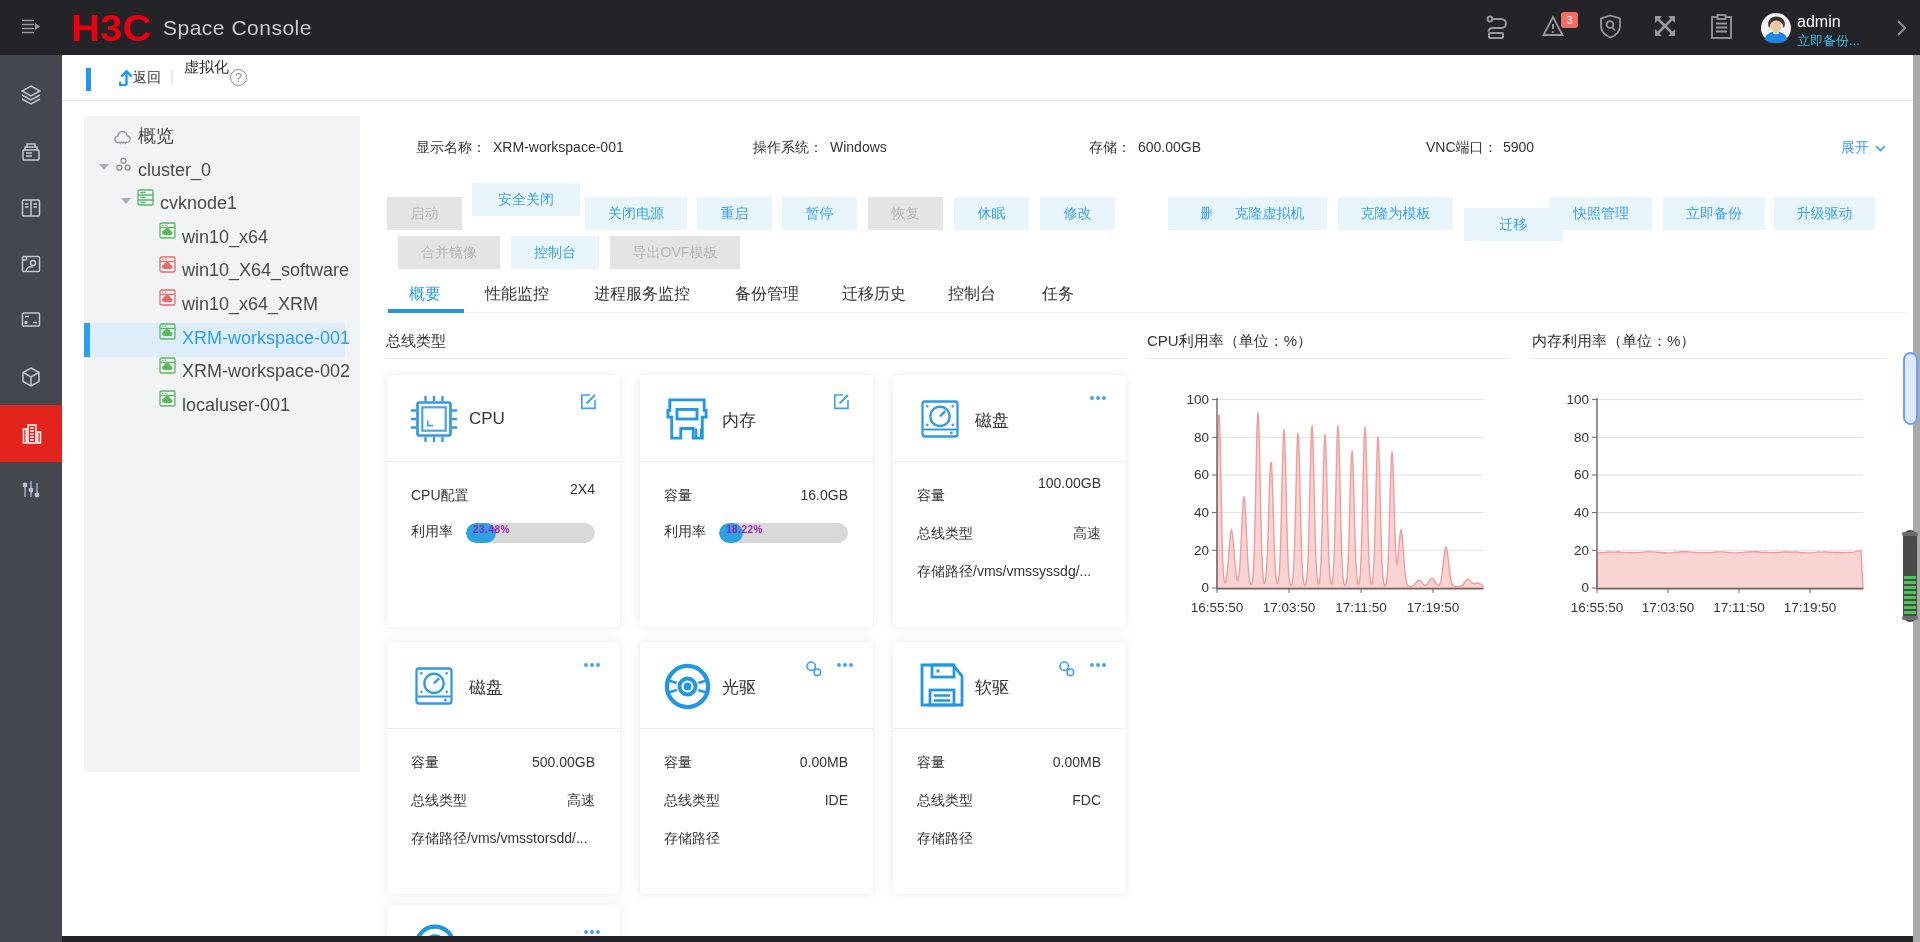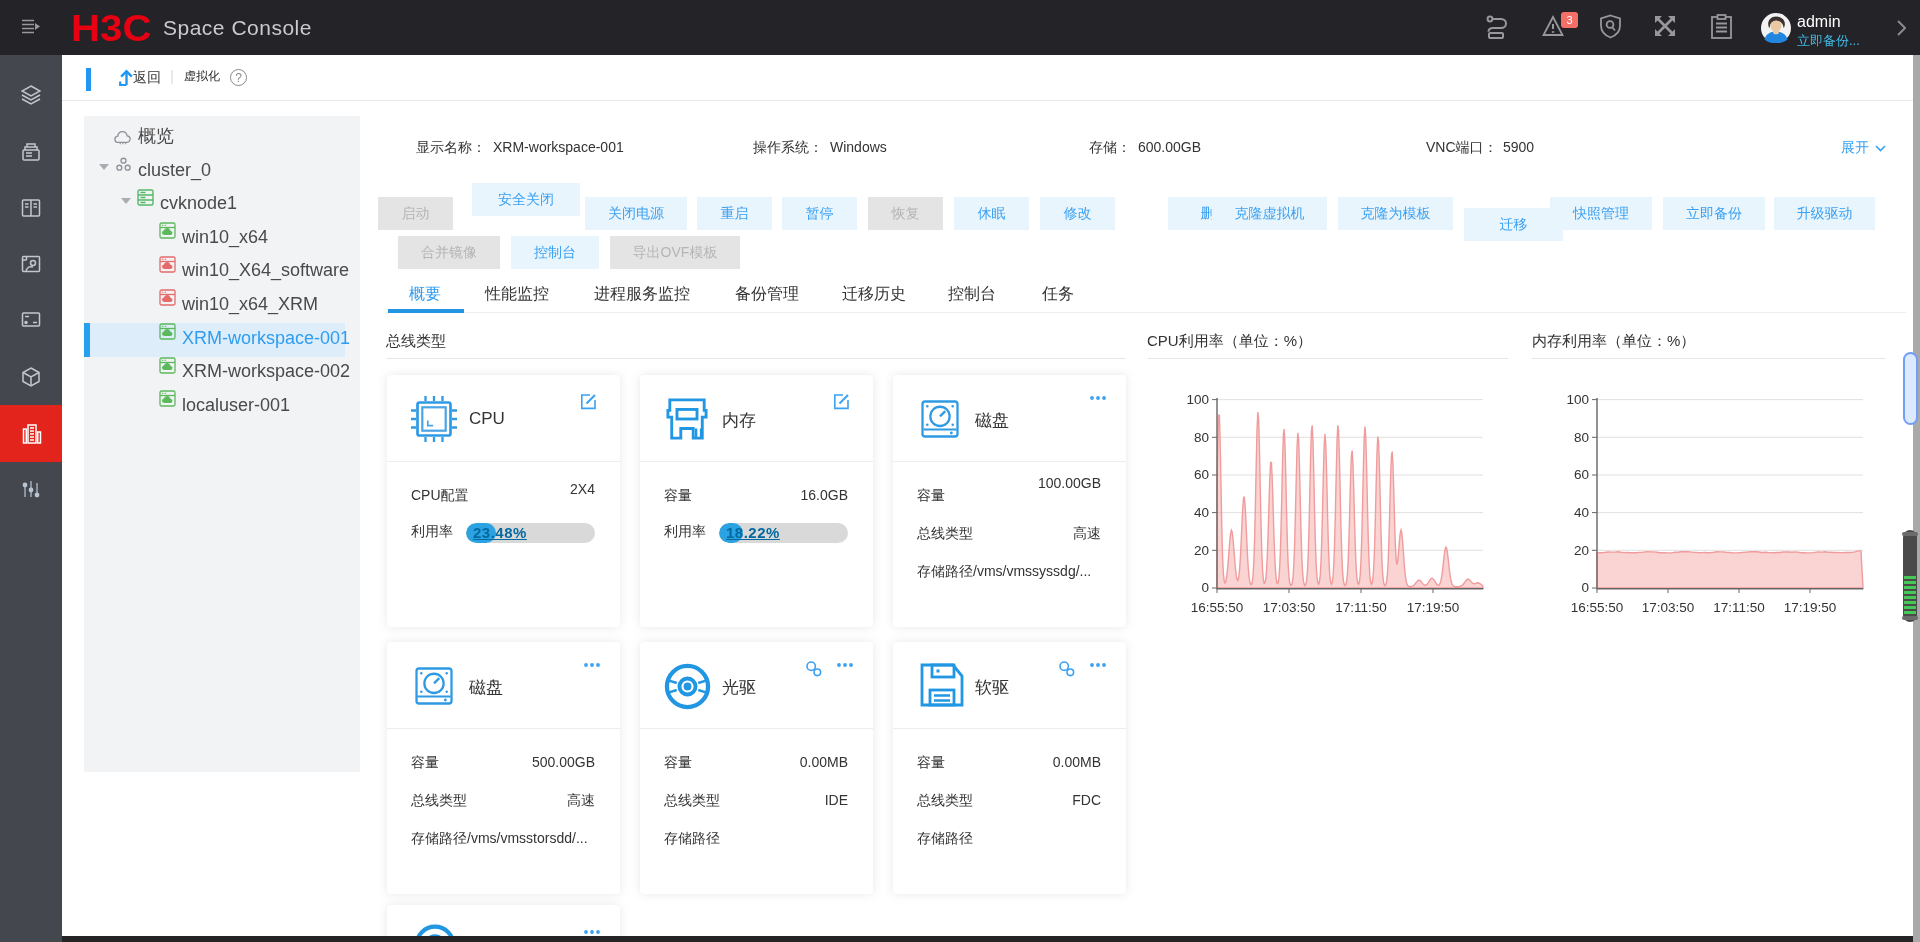--- a/index.html
+++ b/index.html
@@ -18,21 +18,21 @@
 
 #rail { position:absolute; left:0; top:55px; width:62px; height:887px; background:#45474e; }
 .rail-ic { position:absolute; left:21px; }
 #rail-active { position:absolute; left:0; top:350px; width:62px; height:57px; background:#e2241d; }
 
 
 #crumb { position:absolute; left:62px; top:55px; width:1858px; height:46px; background:#fff; border-bottom:1px solid #e8e8e8; }
 #bluebar { position:absolute; left:24px; top:13px; width:5px; height:23px; background:#2196f3; }
 #crumb-back { position:absolute; left:71px; top:14px; color:#333; font-size:14px; }
 #crumb-sep { position:absolute; left:108px; top:12px; color:#dcdcdc; font-size:15px; }
-#crumb-mod { position:absolute; left:122px; top:13px; color:#2b2b2b; font-size:12px; }
+#crumb-mod { position:absolute; left:122px; top:3px; color:#2b2b2b; font-size:15px; }
 #crumb-q { position:absolute; left:168px; top:14px; width:17px; height:17px; border:1px solid #8a8a8a; border-radius:50%; color:#8a8a8a; font-size:12px; text-align:center; line-height:16px; }
 
 
 #tree { position:absolute; left:84px; top:116px; width:276px; height:656px; background:#f2f3f5; font-size:18px; color:#4a4a4a; }
 .titem { position:absolute; height:33px; line-height:33px; white-space:nowrap; }
 .tsel  { position:absolute; left:0px; top:207px; width:261px; height:34px; background:#ddeefa; }
 .tselbar { position:absolute; left:0px; top:207px; width:6px; height:34px; background:#28a0f0; }
 .caret { position:absolute; width:0; height:0; border-left:5px solid transparent; border-right:5px solid transparent; border-top:6px solid #a9adb3; }
 .tico { position:absolute; width:17px; height:17px; }
 
@@ -60,21 +60,21 @@
 .chead { position:absolute; left:0; top:0; width:100%; height:87px; border-bottom:1px solid #ebedef; }
 .cico { position:absolute; left:26px; top:23px; width:42px; height:42px; }
 .ctitle { position:absolute; left:82px; top:34px; font-size:17px; color:#333; }
 .crow-l { position:absolute; left:24px; font-size:14px; color:#333; white-space:nowrap; }
 .crow-r { position:absolute; right:25px; font-size:14px; color:#333; text-align:right; white-space:nowrap; }
 .cedit { position:absolute; left:193px; top:18px; width:17px; height:17px; }
 .cdots { position:absolute; left:196px; top:20px; width:18px; height:6px; }
 .clink { position:absolute; left:166px; top:19px; width:16px; height:16px; }
 .pbar { position:absolute; left:79px; width:129px; height:20px; background:#d9d9d9; border-radius:10px; overflow:hidden; }
 .pfill { position:absolute; left:0; top:0; height:20px; background:#2ba2e2; border-radius:10px; }
-.ptxt { position:absolute; left:7px; top:1px; font-size:15px; font-weight:bold; color:#0369a1; white-space:nowrap; letter-spacing:0.5px;text-decoration:underline; }
+.ptxt { position:absolute; left:7px; top:1px; font-size:10px; font-weight:bold; color:#a21caf; white-space:nowrap; letter-spacing:0.5px; }
 
 
 #sb-track { position:absolute; left:1913px; top:55px; width:7px; height:887px; background:#a9a9a9; }
 #sb-blue { position:absolute; left:1903px; top:352px; width:15px; height:73px; background:#dde9fc; border:2px solid #6f9ff8; border-radius:8px; }
 #bottom-strip { position:absolute; left:62px; top:936px; width:1858px; height:6px; background:#242427; }
 </style>
 </head>
 <body>
 
 <div id="topbar">
@@ -302,21 +302,21 @@
 <div class="lbl" style="left:753px;top:139px">操作系统：</div>
 <div class="lbl" style="left:830px;top:139px">Windows</div>
 <div class="lbl" style="left:1089px;top:139px">存储：</div>
 <div class="lbl" style="left:1138px;top:139px">600.00GB</div>
 <div class="lbl" style="left:1426px;top:139px">VNC端口：</div>
 <div class="lbl" style="left:1503px;top:139px">5900</div>
 <div class="lbl blue" style="left:1841px;top:139px">展开 <svg width="11" height="7" viewBox="0 0 11 7" style="margin-left:2px">
       <path d="M1 1l4.5 4.5L10 1" stroke="#38a0f0" stroke-width="1.6" fill="none"></path>
     </svg></div>
 
-<div class="btn dis" style="left:378px;top:197px;width:75px">启动</div>
+<div class="btn dis" style="left:387px;top:197px;width:75px">启动</div>
 <div class="btn" style="left:472px;top:183px;width:108px">安全关闭</div>
 <div class="btn" style="left:585px;top:197px;width:102px">关闭电源</div>
 <div class="btn" style="left:697px;top:197px;width:75px">重启</div>
 <div class="btn" style="left:782px;top:197px;width:75px">暂停</div>
 <div class="btn dis" style="left:868px;top:197px;width:75px">恢复</div>
 <div class="btn" style="left:954px;top:197px;width:75px">休眠</div>
 <div class="btn" style="left:1040px;top:197px;width:75px">修改</div>
 <div class="btn" style="left:1168px;top:197px;width:93px">删除</div>
 <div class="btn" style="left:1212px;top:197px;width:115px">克隆虚拟机</div>
 <div class="btn" style="left:1338px;top:197px;width:115px">克隆为模板</div>

